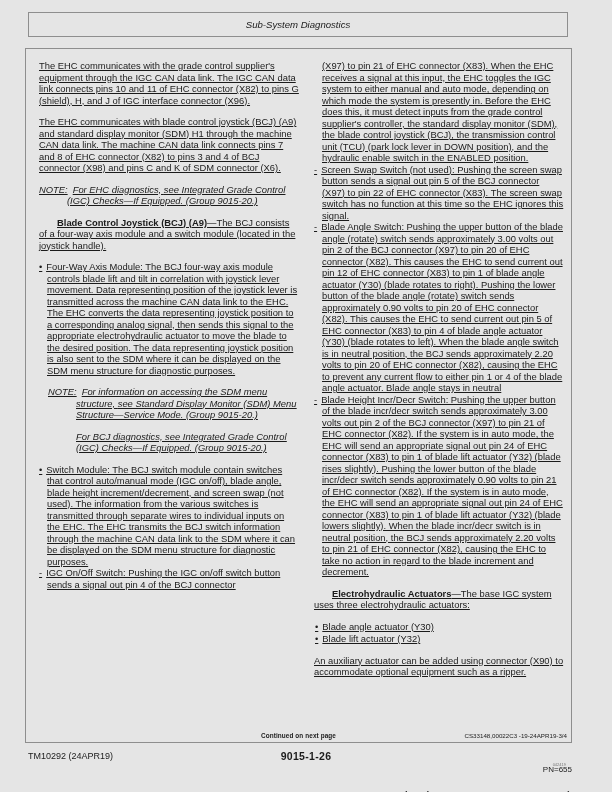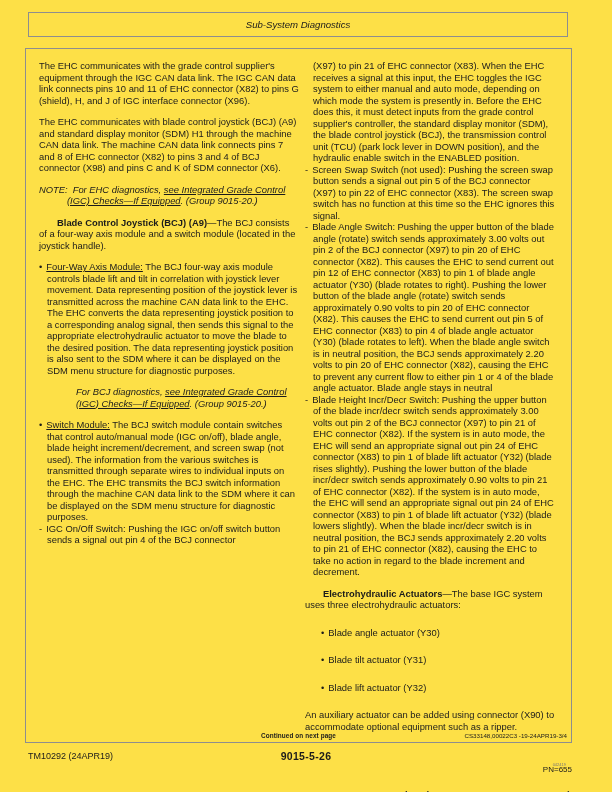--- a/index.html
+++ b/index.html
@@ -1,42 +1,42 @@
 <!DOCTYPE html>
 <html><head>
 <meta charset="utf-8">
 <style>
   html,body{margin:0;padding:0;background:#ffffff;}
-  .page{position:relative;width:612px;height:792px;background:#fde047;
+  .page{position:relative;width:612px;height:792px;background:#e5e5e5;
         font-family:"Liberation Sans",sans-serif;color:#1b1b1b;
         -webkit-font-smoothing:antialiased;overflow:hidden;}
 
   
   .running-head{position:absolute;left:28px;top:12px;width:540px;height:25px;
         border:1px solid #8e8e8e;box-sizing:border-box;text-align:center;
         line-height:23px;font-style:italic;font-size:9.6px;}
 
   
   .content{position:absolute;left:25px;top:48px;width:547px;height:695px;
         border:1px solid #8e8e8e;box-sizing:border-box;overflow:hidden;}
-  .cols{display:flex;gap:6px;padding:11px 8px 0 13px;}
+  .cols{display:flex;gap:15px;padding:11px 8px 0 13px;text-decoration:underline;}
   .col{flex:none;}
   .col-l{width:260px;}
   .col-r{width:250px;}
 
   .blk{font-size:9.4px;line-height:11.5px;}
   .col > .blk:first-child{margin-top:0;}
   .p{margin:10px 0;}
   .mt{margin-top:10px;}
   .note,.note2{font-style:italic;margin:10px 0;}
   .note{padding-left:28px;text-indent:-28px;}
   .note2{padding-left:28px;}
   .inb{margin-left:9px;}
   .bullet{padding-left:8px;text-indent:-8px;margin:10px 0 0 0;}
-  .bullet-t{padding-left:8px;text-indent:-8px;margin:16px;}
+  .bullet-t{padding-left:8px;text-indent:-8px;margin:1px;}
   .dash{padding-left:8px;text-indent:-8px;margin:0;}
   .dash-cont{padding-left:8px;margin:0;}
   .marker{margin-right:4px;}
   .note .marker{margin-right:5px;}
   .u{text-decoration:underline;text-underline-offset:1px;}
   .b{font-weight:bold;padding-left:18px;}
 
   
   .continued{position:absolute;bottom:3px;left:0;width:100%;text-align:center;
         font-size:6.4px;font-weight:bold;letter-spacing:0.1px;}
@@ -60,39 +60,39 @@
   </div>
 
   <div class="content">
     <div class="cols">
       <div class="col col-l" id="col-left">
           <div class="blk p"><span>The EHC communicates with the grade control supplier's equipment through the IGC CAN data link. The IGC CAN data link connects pins 10 and 11 of EHC connector (X82) to pins G (shield), H, and J of IGC interface connector (X96).</span></div>
           <div class="blk p"><span>The EHC communicates with blade control joystick (BCJ) (A9) and standard display monitor (SDM) H1 through the machine CAN data link. The machine CAN data link connects pins 7 and 8 of EHC connector (X82) to pins 3 and 4 of BCJ connector (X98) and pins C and K of SDM connector (X6).</span></div>
           <div class="blk note"><span class="marker">NOTE:</span><span>For EHC diagnostics, </span><span class="u">see Integrated Grade Control (IGC) Checks—If Equipped</span><span>. (Group 9015-20.)</span></div>
           <div class="blk p"><span class="b">Blade Control Joystick (BCJ) (A9)</span><span>—The BCJ consists of a four-way axis module and a switch module (located in the joystick handle).</span></div>
           <div class="blk bullet"><span class="marker">•</span><span class="u">Four-Way Axis Module:</span><span> The BCJ four-way axis module controls blade lift and tilt in correlation with joystick lever movement. Data representing position of the joystick lever is transmitted across the machine CAN data link to the EHC. The EHC converts the data representing joystick position to a corresponding analog signal, then sends this signal to the appropriate electrohydraulic actuator to move the blade to the desired position. The data representing joystick position is also sent to the SDM where it can be displayed on the SDM menu structure for diagnostic purposes.</span></div>
+          <div class="blk note inb"><span class="marker">NOTE:</span><span>For information on accessing the SDM menu structure, </span><span class="u">see Standard Display Monitor (SDM) Menu Structure—Service Mode</span><span>. (Group 9015-20.)</span></div>
           <div class="blk note2 inb"><span>For BCJ diagnostics, </span><span class="u">see Integrated Grade Control (IGC) Checks—If Equipped</span><span>. (Group 9015-20.)</span></div>
           <div class="blk bullet"><span class="marker">•</span><span class="u">Switch Module:</span><span> The BCJ switch module contain switches that control auto/manual mode (IGC on/off), blade angle, blade height increment/decrement, and screen swap (not used). The information from the various switches is transmitted through separate wires to individual inputs on the EHC. The EHC transmits the BCJ switch information through the machine CAN data link to the SDM where it can be displayed on the SDM menu structure for diagnostic purposes.</span></div>
           <div class="blk dash"><span class="marker">-</span><span>IGC On/Off Switch: Pushing the IGC on/off switch button sends a signal out pin 4 of the BCJ connector</span></div>
         </div>
       <div class="col col-r" id="col-right">
           <div class="blk dash-cont"><span>(X97) to pin 21 of EHC connector (X83). When the EHC receives a signal at this input, the EHC toggles the IGC system to either manual and auto mode, depending on which mode the system is presently in. Before the EHC does this, it must detect inputs from the grade control supplier's controller, the standard display monitor (SDM), the blade control joystick (BCJ), the transmission control unit (TCU) (park lock lever in DOWN position), and the hydraulic enable switch in the ENABLED position.</span></div>
           <div class="blk dash"><span class="marker">-</span><span>Screen Swap Switch (not used): Pushing the screen swap button sends a signal out pin 5 of the BCJ connector (X97) to pin 22 of EHC connector (X83). The screen swap switch has no function at this time so the EHC ignores this signal.</span></div>
           <div class="blk dash"><span class="marker">-</span><span>Blade Angle Switch: Pushing the upper button of the blade angle (rotate) switch sends approximately 3.00 volts out pin 2 of the BCJ connector (X97) to pin 20 of EHC connector (X82). This causes the EHC to send current out pin 12 of EHC connector (X83) to pin 1 of blade angle actuator (Y30) (blade rotates to right). Pushing the lower button of the blade angle (rotate) switch sends approximately 0.90 volts to pin 20 of EHC connector (X82). This causes the EHC to send current out pin 5 of EHC connector (X83) to pin 4 of blade angle actuator (Y30) (blade rotates to left). When the blade angle switch is in neutral position, the BCJ sends approximately 2.20 volts to pin 20 of EHC connector (X82), causing the EHC to prevent any current flow to either pin 1 or 4 of the blade angle actuator. Blade angle stays in neutral</span></div>
           <div class="blk dash"><span class="marker">-</span><span>Blade Height Incr/Decr Switch: Pushing the upper button of the blade incr/decr switch sends approximately 3.00 volts out pin 2 of the BCJ connector (X97) to pin 21 of EHC connector (X82). If the system is in auto mode, the EHC will send an appropriate signal out pin 24 of EHC connector (X83) to pin 1 of blade lift actuator (Y32) (blade rises slightly). Pushing the lower button of the blade incr/decr switch sends approximately 0.90 volts to pin 21 of EHC connector (X82). If the system is in auto mode, the EHC will send an appropriate signal out pin 24 of EHC connector (X83) to pin 1 of blade lift actuator (Y32) (blade lowers slightly). When the blade incr/decr switch is in neutral position, the BCJ sends approximately 2.20 volts to pin 21 of EHC connector (X82), causing the EHC to take no action in regard to the blade increment and decrement.</span></div>
           <div class="blk p"><span class="b">Electrohydraulic Actuators</span><span>—The base IGC system uses three electrohydraulic actuators:</span></div>
           <div class="blk bullet-t"><span class="marker">•</span><span>Blade angle actuator (Y30)</span></div>
-          <div class="blk bullet-t"><span class="marker">•</span><span>Blade tilt actuator (Y31)</span></div>
           <div class="blk bullet-t"><span class="marker">•</span><span>Blade lift actuator (Y32)</span></div>
           <div class="blk p mt"><span>An auxiliary actuator can be added using connector (X90) to accommodate optional equipment such as a ripper.</span></div>
         </div>
     </div>
     <div class="continued">Continued on next page</div>
     <div class="cscode">CS33148,00022C3 -19-24APR19-3/4</div>
   </div>
 
   <div class="f-left">TM10292 (24APR19)</div>
-  <div class="f-center">9015-5-26</div>
+  <div class="f-center">9015-1-26</div>
   <div class="f-right">450J, 550J, 650J Crawler (S.N. 141667—159986)</div>
   <div class="f-tiny">042419</div>
   <div class="f-pn">PN=655</div>
 
 </div>
 
 </body></html>

